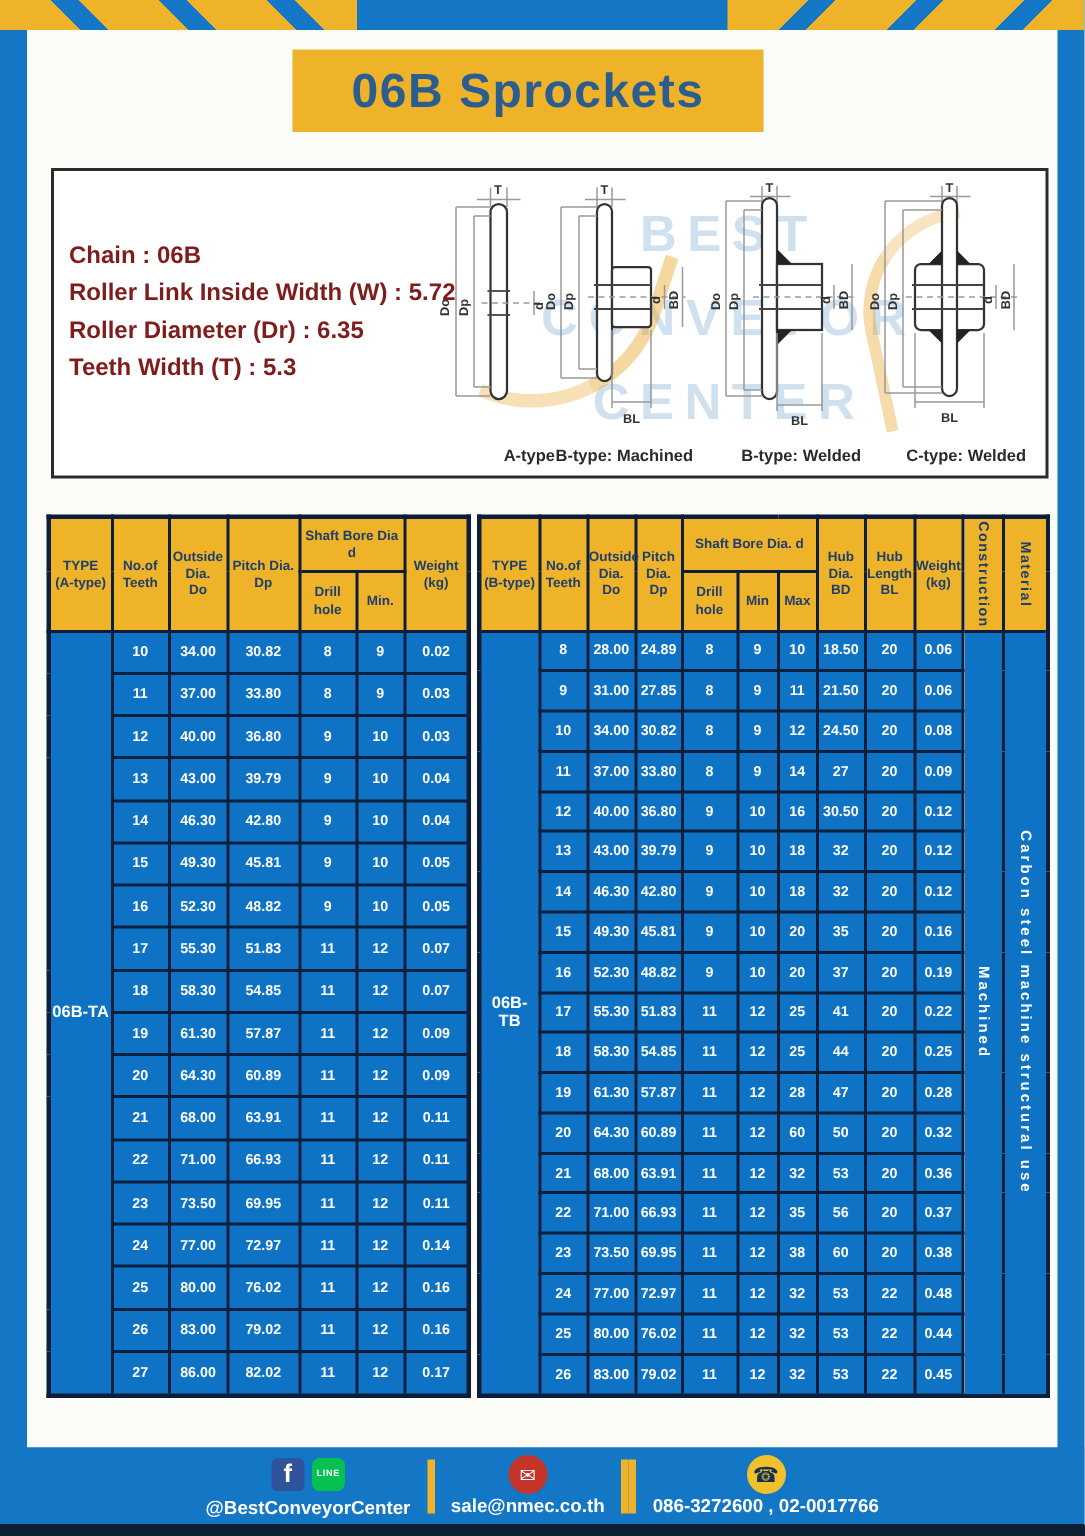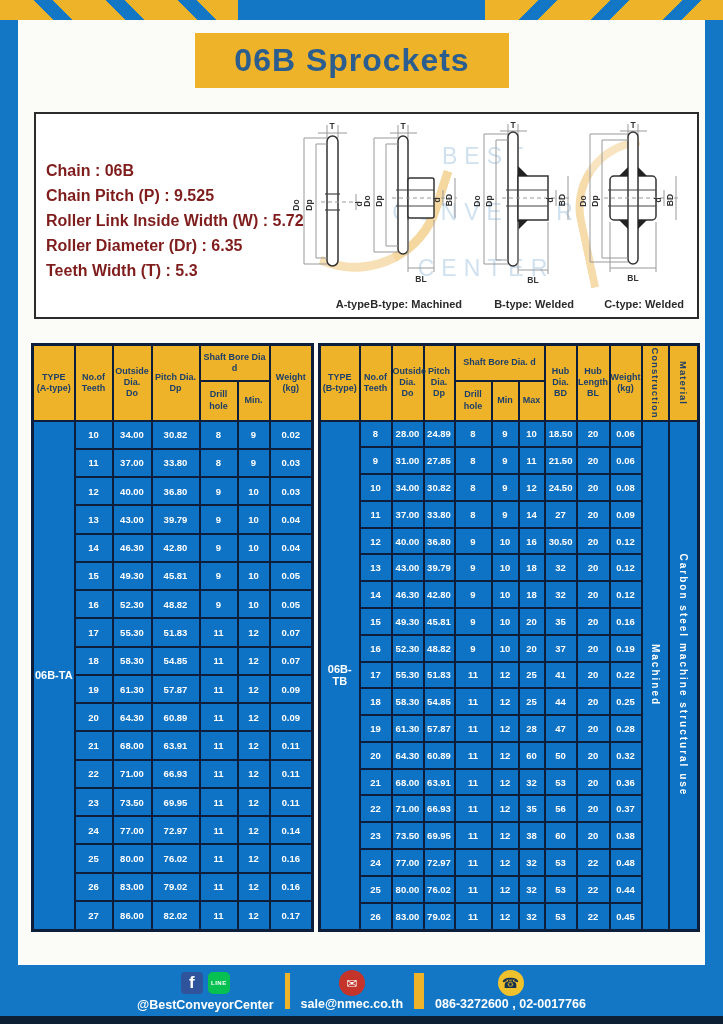--- a/index.html
+++ b/index.html
@@ -18,21 +18,21 @@
   .title-box{position:absolute;left:177px;top:13px;width:314px;height:55px;background:#efb32a;
     display:flex;align-items:center;justify-content:center;}
   .title-box span{font-size:32px;font-weight:bold;color:#2b5d8f;letter-spacing:1px;}
 
   
   .spec-box{position:absolute;left:16px;top:92px;width:661px;height:203px;border:2px solid #2b2b2b;background:#ffffff;}
   .spec-lines{position:absolute;left:10px;top:44px;z-index:2;}
   .spec-lines div{color:#7f1d1d;font-weight:bold;font-size:16px;line-height:25px;white-space:nowrap;}
 
   .watermark{position:absolute;left:270px;top:14px;width:360px;text-align:center;z-index:0;
-    color:rgba(128,173,214,0.38);font-weight:normal;font-size:23px;letter-spacing:7px;line-height:56px;}
+    color:rgba(128,173,214,0.38);font-weight:bold;font-size:34px;letter-spacing:7px;line-height:56px;}
   .swoosh1{position:absolute;left:300px;top:40px;width:90px;height:120px;z-index:0;
     border-right:9px solid rgba(233,166,46,0.45);border-bottom:9px solid rgba(233,166,46,0.35);
     border-radius:0 0 90px 0;transform:rotate(18deg);}
   .swoosh2{position:absolute;left:540px;top:30px;width:70px;height:130px;z-index:0;
     border-left:8px solid rgba(233,166,46,0.40);border-top:8px solid rgba(233,166,46,0.30);
     border-radius:70px 0 0 0;transform:rotate(-12deg);}
 
   .diagram{position:absolute;top:6px;width:104px;height:192px;z-index:1;}
   #diag-a{left:230px;} #diag-b1{left:322px;} #diag-b2{left:434px;} #diag-c{left:544px;}
   .diagram svg{position:absolute;top:0;left:0;}
@@ -95,21 +95,20 @@
     <div class="watermark">
       <div>BEST</div>
       <div>CONVEYOR</div>
       <div>CENTER</div>
     </div>
     <div class="swoosh1"></div>
     <div class="swoosh2"></div>
 
     <div class="spec-lines">
       <div>Chain  : 06B</div>
-      <div>Chain Pitch (P)  :  9.525</div>
       <div>Roller Link Inside Width (W)  :  5.72</div>
       <div>Roller Diameter (Dr)  : 6.35</div>
       <div>Teeth Width (T)  :  5.3</div>
     </div>
 
     <div class="diagram" id="diag-a">
       <svg width="104" height="168" viewBox="0 0 104 168">
         <text class="dim" x="66" y="9" text-anchor="middle">T</text>
         <line class="dl" x1="52" y1="13" x2="81" y2="13"></line>
         <line class="dl" x1="61" y1="5" x2="61" y2="18"></line>

